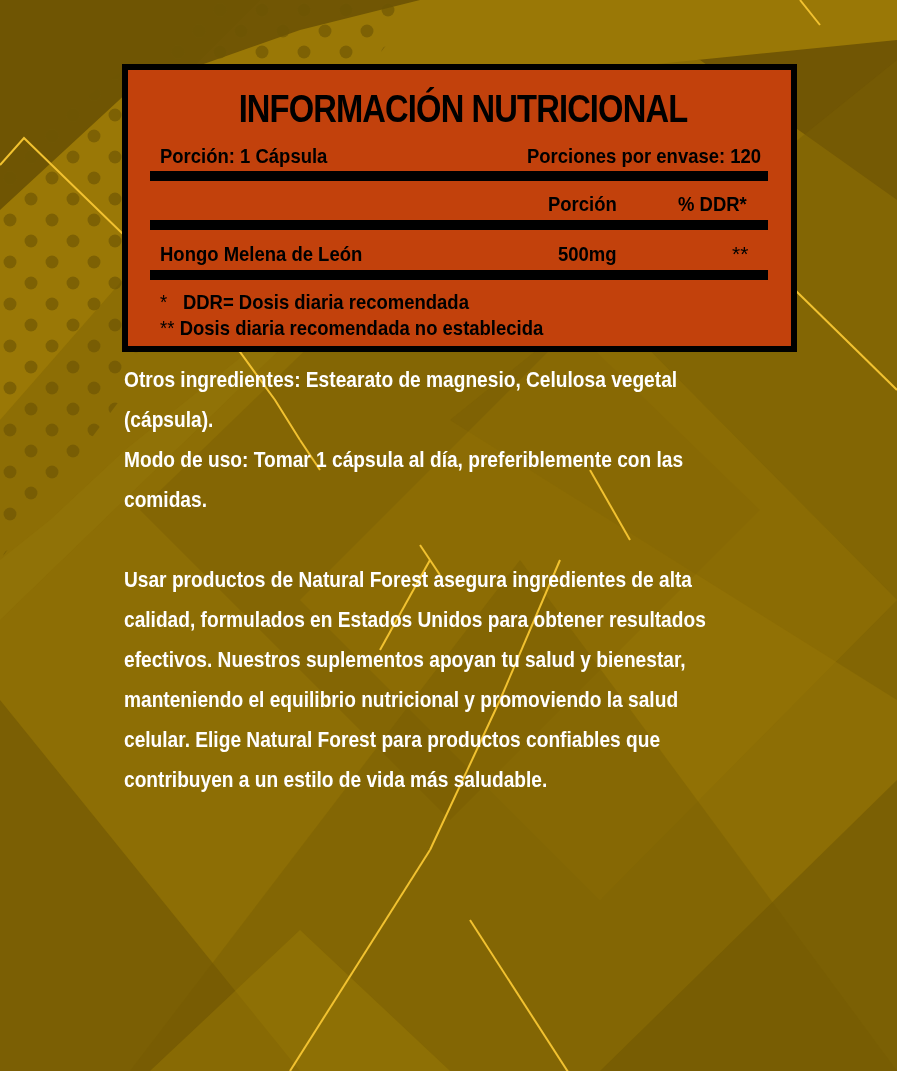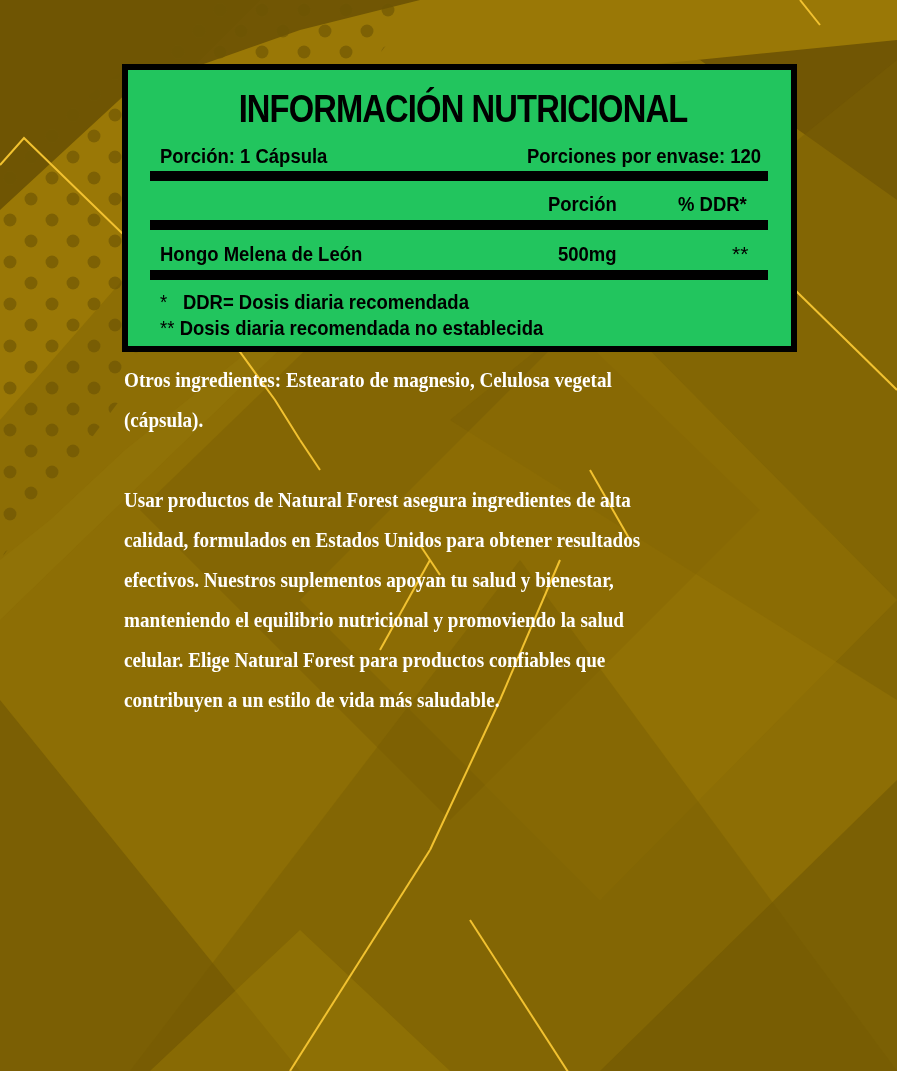--- a/index.html
+++ b/index.html
@@ -7,21 +7,21 @@
     width: 897px; height: 1071px; overflow: hidden; position: relative;
     background: #8a6c05;
     font-family: "Liberation Sans", "DejaVu Sans", sans-serif;
   }
   .bg { position: absolute; inset: 0; overflow: hidden; }
   .bg svg { position: absolute; left: 0; top: 0; }
 
   .label-box {
     position: absolute; left: 122px; top: 64px;
     width: 663px; height: 276px;
-    background: #22c55e; border: 6px solid #000000;
+    background: #c2410c; border: 6px solid #000000;
   }
   .label-title {
     position: absolute; left: 0; right: 0; top: 18px;
     text-align: center; font-weight: bold; font-size: 38px;
     letter-spacing: -1px; color: #000;
     transform: scaleX(0.86); transform-origin: center;
     padding-left: 8px;
   }
   .lbl-text { position: absolute; font-weight: bold; color: #000; white-space: nowrap; }
   .row1 { top: 74px; font-size: 21px; }
@@ -35,21 +35,21 @@
   .d-name { left: 32px; transform: scaleX(0.88); transform-origin: left; }
   .d-amount { left: 430px; transform: scaleX(0.88); transform-origin: left; }
   .d-ddr { left: 604px; font-weight: normal; }
   .foot { font-size: 21px; transform: scaleX(0.88); transform-origin: left; left: 32px; }
   .foot1 { top: 220px; }
   .foot2 { top: 246px; }
   .foot .star { display: inline-block; width: 26px; font-weight: normal; }
 
   .body-text {
     position: absolute; left: 124px; top: 360px; width: 760px;
-    color: #ffffff; font-weight: bold; font-size: 22px; line-height: 40px; font-family: Liberation Serif, serif;
+    color: #ffffff; font-weight: bold; font-size: 22px; line-height: 40px;
   }
   .body-text .line { display: block; transform: scaleX(0.87); transform-origin: left; white-space: nowrap; }
   .gap { height: 40px; }
 </style>
 </head>
 <body>
 
 <div class="bg">
   <svg width="897" height="1071" viewBox="0 0 897 1071" xmlns="http://www.w3.org/2000/svg">
     <defs>
@@ -121,20 +121,24 @@
   <div class="lbl-text foot foot2">
     <span style="font-weight:normal;margin-right:6px;">**</span><span>Dosis diaria recomendada no establecida</span>
   </div>
 </div>
 
 <div class="body-text">
   <div>
     <span class="line">Otros ingredientes: Estearato de magnesio, Celulosa vegetal</span>
     <span class="line">(cápsula).</span>
   </div>
+  <div>
+    <span class="line">Modo de uso: Tomar 1 cápsula al día, preferiblemente con las</span>
+    <span class="line">comidas.</span>
+  </div>
   <div class="gap"></div>
   <div>
     <span class="line">Usar productos de Natural Forest asegura ingredientes de alta</span>
     <span class="line">calidad, formulados en Estados Unidos para obtener resultados</span>
     <span class="line">efectivos. Nuestros suplementos apoyan tu salud y bienestar,</span>
     <span class="line">manteniendo el equilibrio nutricional y promoviendo la salud</span>
     <span class="line">celular. Elige Natural Forest para productos confiables que</span>
     <span class="line">contribuyen a un estilo de vida más saludable.</span>
   </div>
   <div class="gap"></div>

